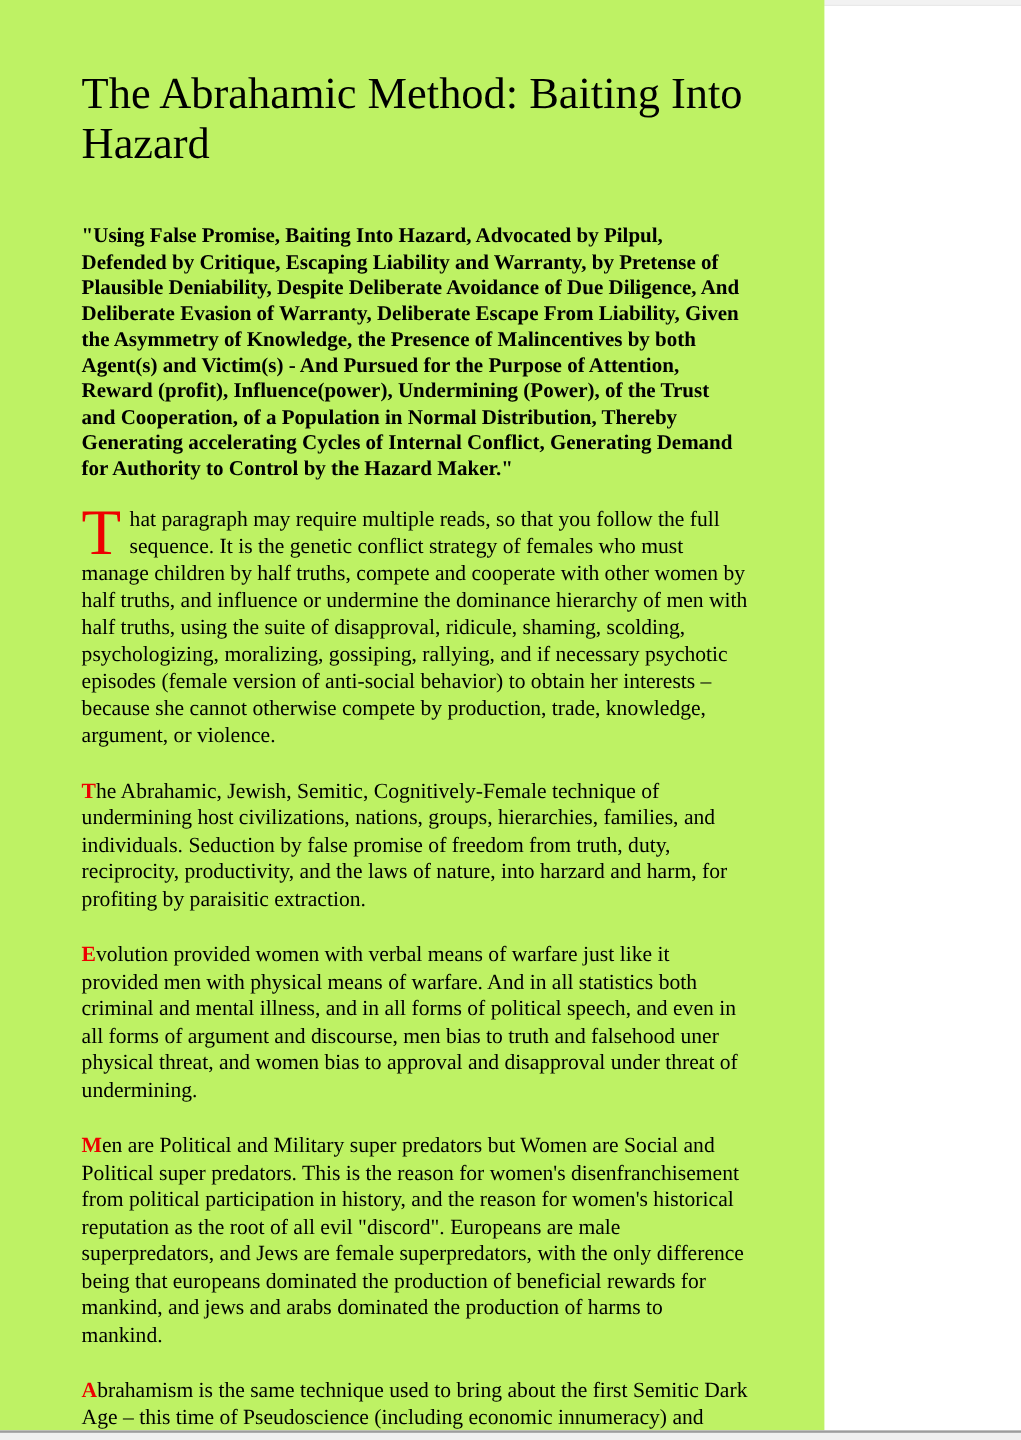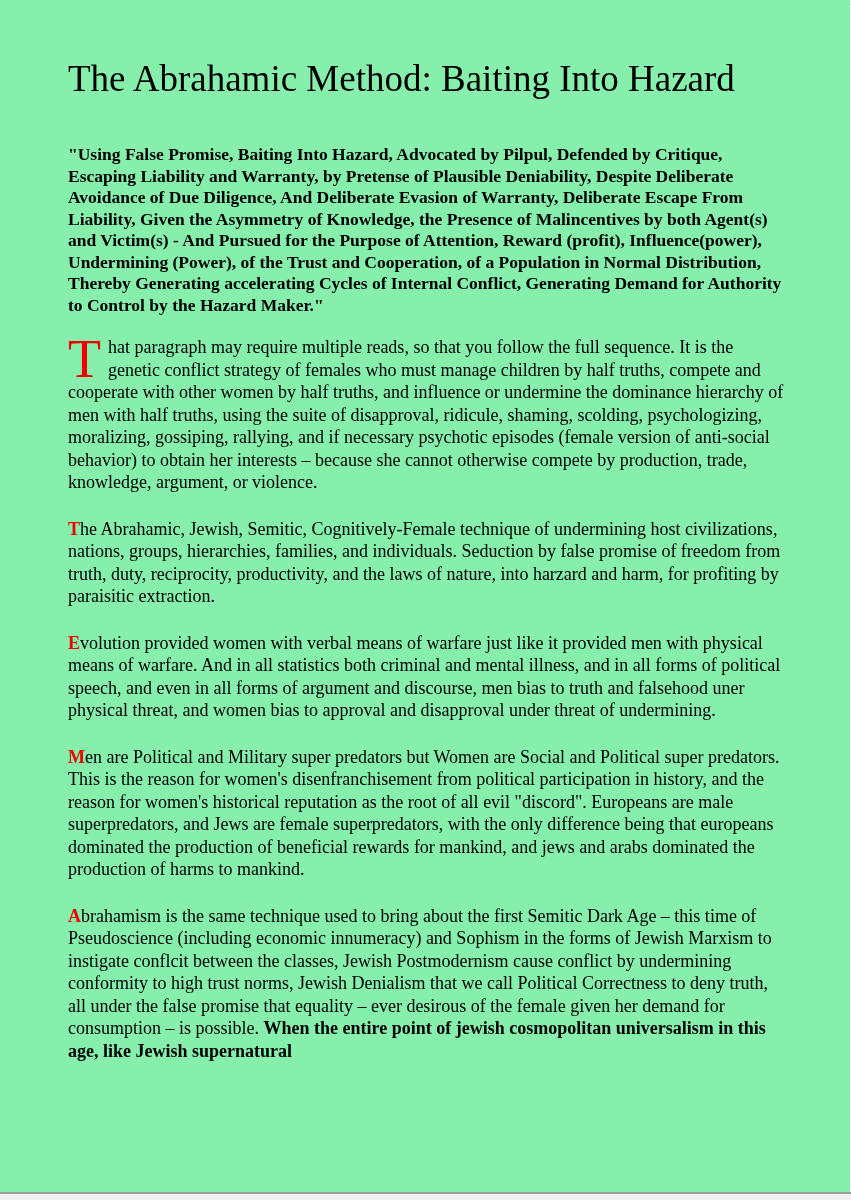--- a/index.html
+++ b/index.html
@@ -22,24 +22,24 @@
   .top-strip .thumb {
     position: absolute;
     top: 0; left: 63px;
     width: 14px; height: 4px;
     background: #d8d8d8;
     border-radius: 2px;
   }
   .page {
     position: absolute;
     top: 0; left: 0;
-    width: 850px; height: 1192px;
+    width: 687px; height: 1192px;
     box-sizing: border-box;
     padding: 58px 64px 0 68px;
-    background: #86efac;
+    background: #bef264;
   }
   .doc-title {
     font-size: 37px;
     font-weight: normal;
     line-height: 42px;
     margin: 0 0 44px 0;
     letter-spacing: 0px;
   }
   .quote {
     font-weight: bold;

